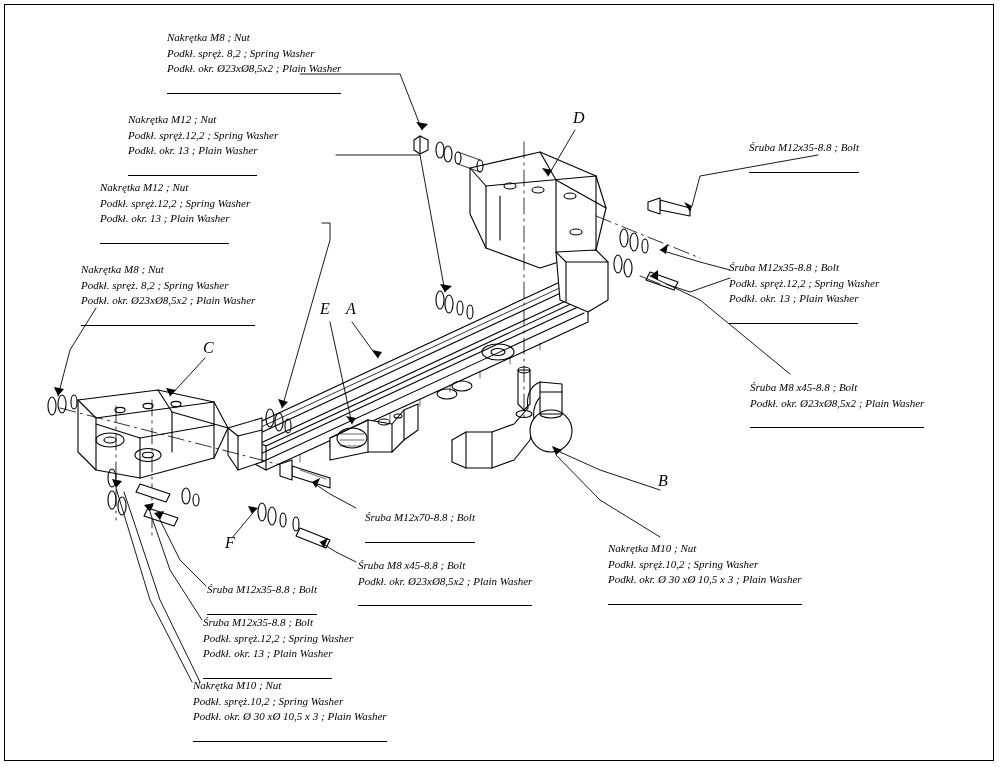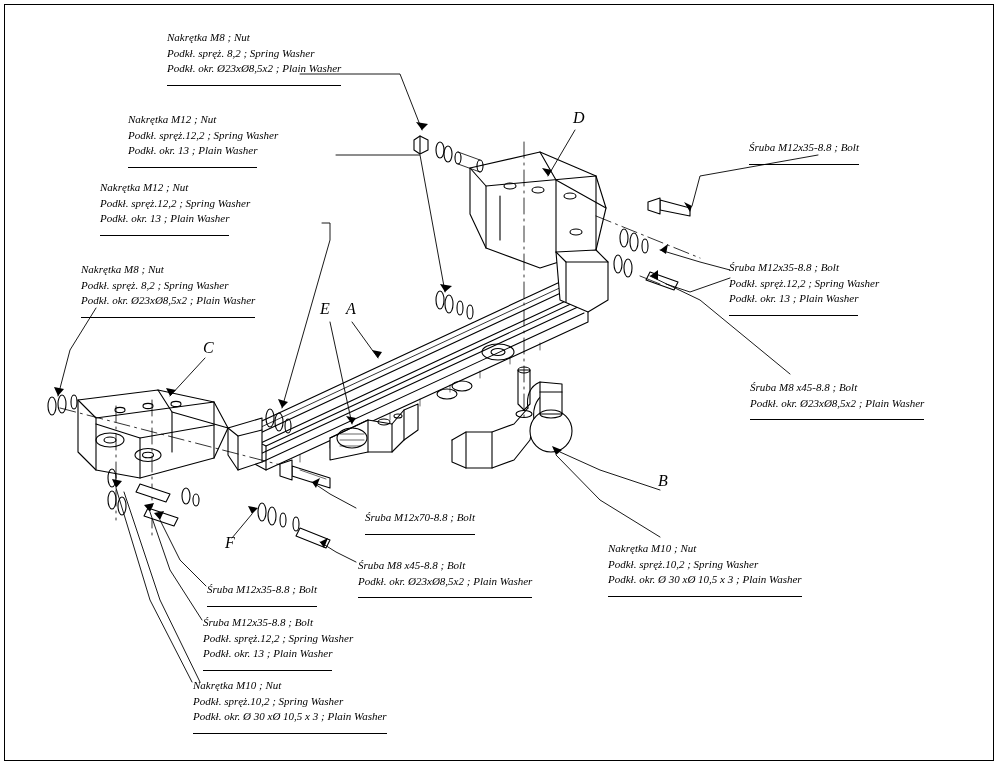--- a/index.html
+++ b/index.html
@@ -39,21 +39,21 @@
     line-height: 15.5px;
     color: #000;
     white-space: nowrap;
   }
   .callout .line {
     display: block;
   }
   .callout .ul {
     border-bottom: 1px solid #000;
     display: inline-block;
-    padding-bottom: 8px;
+    padding-bottom: 16px;
     font-style: italic;
   }
   .marker {
     position: absolute;
     font-family: "Liberation Serif", serif;
     font-style: italic;
     font-size: 16px;
     color: #000;
   }
 </style>

